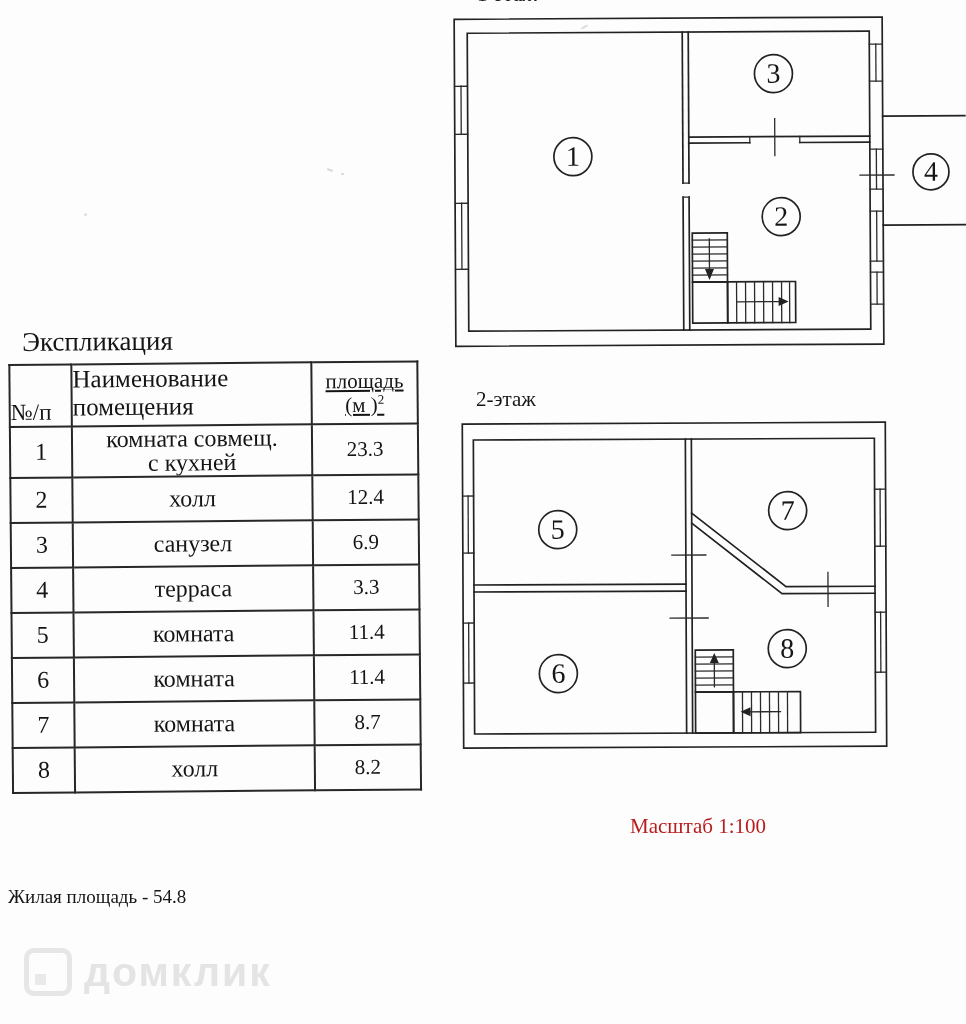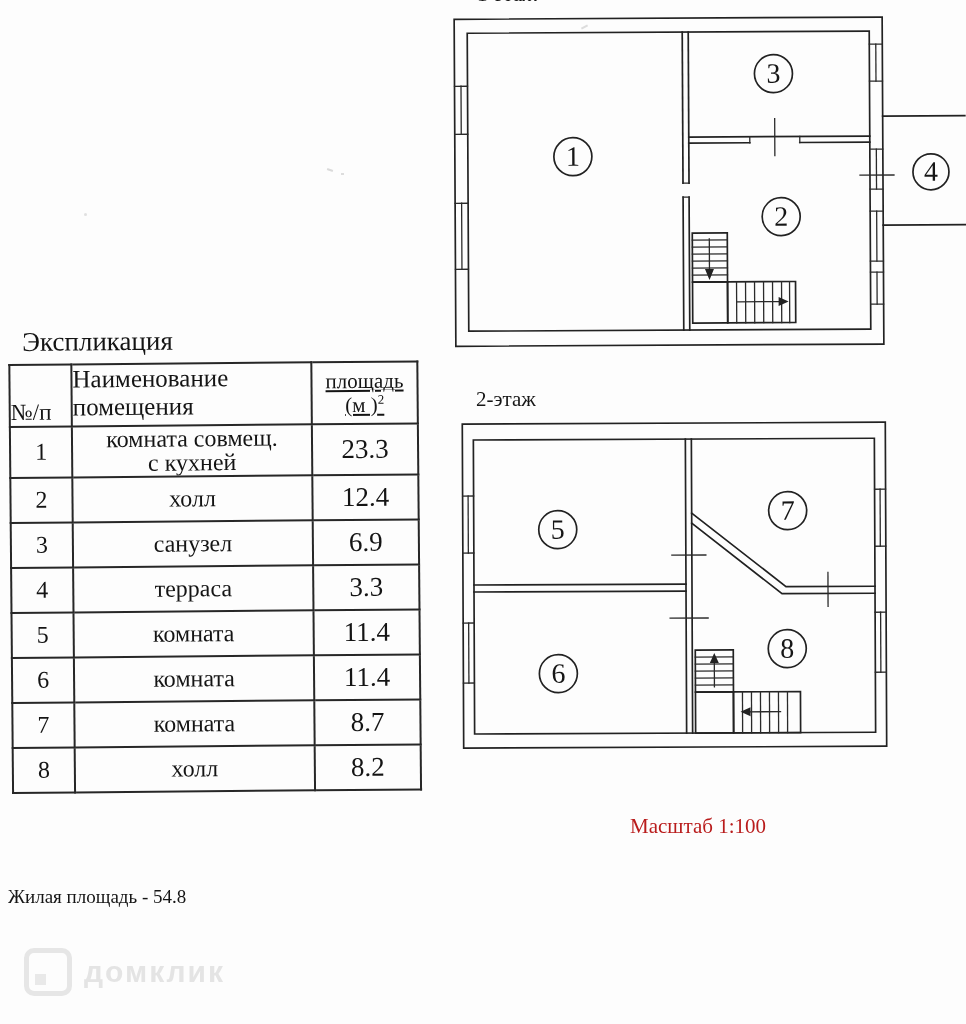--- a/index.html
+++ b/index.html
@@ -29,30 +29,30 @@
   table.expl td,table.expl th{padding:0;font-weight:normal;color:#141414;overflow:hidden;}
   tr.hdr{height:62px;}
   th.h-num{vertical-align:bottom;text-align:left;padding:0 0 4px 3px;font-size:23px;}
   th.h-name{vertical-align:top;text-align:left;padding:5px 0 0 8px;font-size:25px;line-height:1.1;}
   th.h-area{vertical-align:middle;text-align:center;font-size:21px;line-height:1.05;text-decoration:underline;}
   th.h-area sup{font-size:13px;}
   tbody tr{height:45px;}
   tbody tr:first-child{height:49px;}
   td.c-num{text-align:center;font-size:24px;}
   td.c-name{text-align:center;font-size:24px;line-height:1.02;}
-  td.c-area{text-align:center;font-size:27px;}
+  td.c-area{text-align:center;font-size:21px;}
   
   .summary{position:absolute;left:8px;top:878px;z-index:2;}
   .summary div{font-size:19px;line-height:37px;color:#161616;white-space:nowrap;}
   
   .watermark{position:absolute;left:24px;top:948px;z-index:1;display:flex;align-items:center;gap:12px;
     color:#e4e4e4;font-family:"Liberation Sans","DejaVu Sans",sans-serif;}
   .wm-box{width:38px;height:38px;border:5px solid #e6e6e6;border-radius:10px;position:relative;}
   .wm-box::after{content:"";position:absolute;left:6px;bottom:6px;width:11px;height:11px;background:#e9e9e9;}
-  .wm-text{font-size:30px;font-weight:bold;letter-spacing:2px;}
+  .wm-text{font-size:41px;font-weight:bold;letter-spacing:2px;}
   
   .speck{position:absolute;background:#bdbdbd;z-index:1;}
   #speck1{left:327px;top:169px;width:6px;height:2px;transform:rotate(18deg);opacity:.55;}
   #speck2{left:341px;top:173px;width:3px;height:2px;opacity:.5;}
   #speck3{left:84px;top:213px;width:3px;height:3px;border-radius:50%;opacity:.45;}
   #speck4{left:581px;top:26px;width:7px;height:2px;transform:rotate(-28deg);opacity:.5;}
 </style>
 </head>
 <body>
 

